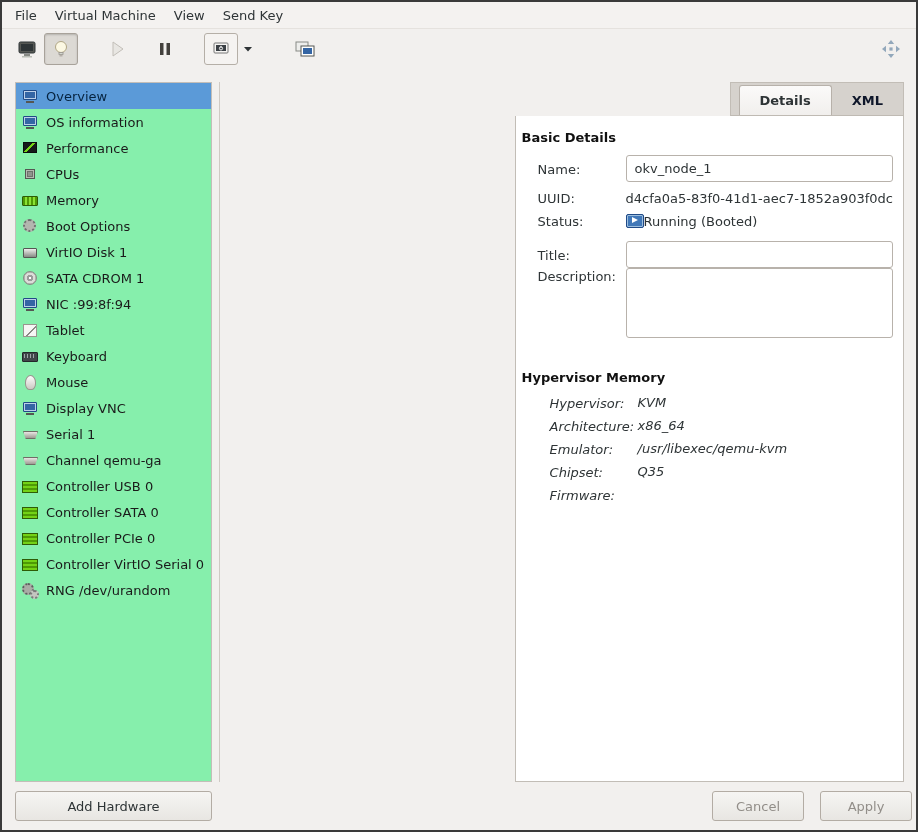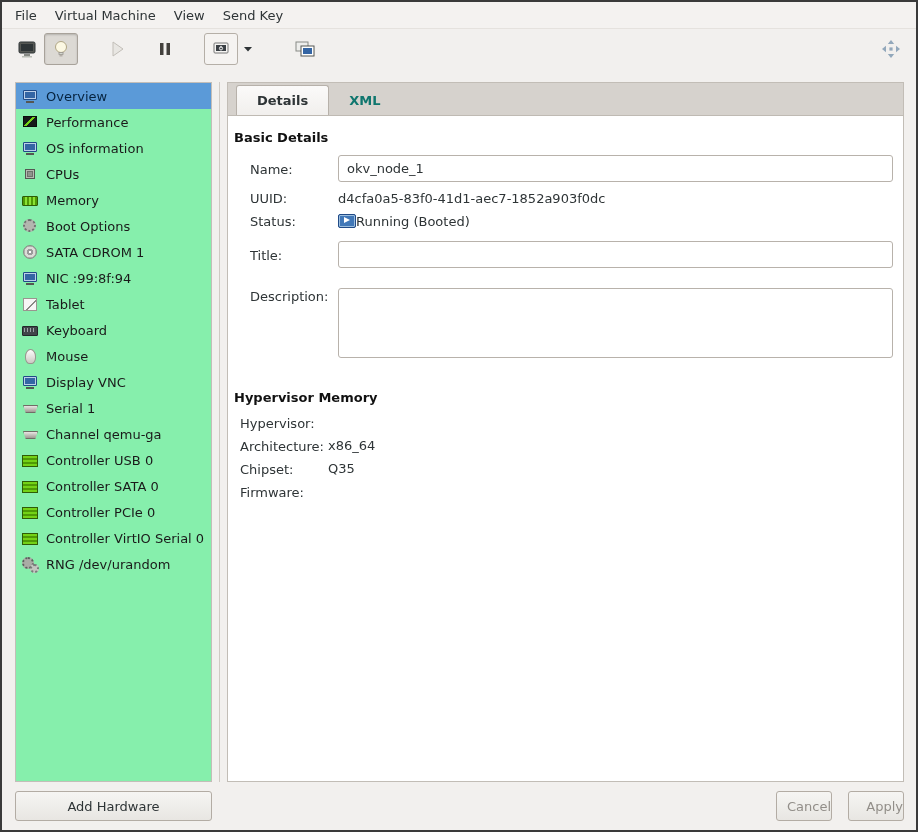--- a/index.html
+++ b/index.html
@@ -24,52 +24,52 @@
   .tb-gap-s { width:14px; } .tb-gap-m { width:22px; } .tb-gap-l { width:30px; }
   .flex-spacer { flex:1; }
 
   
   .body { flex:1; display:flex; padding:13px 12px 0 13px; min-height:0; }
   .left { width:197px; display:flex; flex-direction:column; min-height:0; }
   .hwlist { flex:1; background:#86efac; border:1px solid #c3beb8; overflow:hidden; }
   .hw-item { height:26px; display:flex; align-items:center; gap:8px; padding:0 6px; cursor:default; color:#1a1a1a; }
   .hw-item.selected { background:#5b9ad8; color:#06233f; }
   .vdivider { width:1px; background:#cfcac4; margin:0 7px; }
-  .right { flex:1; display:flex; flex-direction:column; min-width:0; min-height:0; }
+  .right { flex:1; display:flex; flex-direction:column; min-width:0; min-height:0;align-items:flex-end; }
 
   
   .tabstrip { height:34px; background:#d6d2cd; border:1px solid #c2bdb6; border-bottom:1px solid #bfbab3;
               display:flex; align-items:stretch; padding-left:8px; }
-  .tab { display:flex; align-items:center; padding:0 20px; font-weight:bold; color:#0f766e;
+  .tab { display:flex; align-items:center; padding:0 20px; font-weight:bold; color:#0f172a;
          cursor:pointer; margin-top:2px; }
   .tab.active { background:linear-gradient(#fbfaf9,#f1efed); border:1px solid #b7b1aa; border-bottom:none;
                 border-radius:3px 3px 0 0; color:#2e3436; }
 
   
   .content { flex:1; background:#ffffff; border:1px solid #c2bdb6; border-top:none;
              padding:12px 10px 0 4px; overflow:hidden; }
   .section-title { font-weight:bold; color:#111; margin:2px 0 10px 2px; }
   .row { display:grid; grid-template-columns:88px 1fr; align-items:center; margin:0 0 8px 18px; }
   .row.top { align-items:flex-start; }
   .flabel { color:#2e3436; padding-top:1px; }
   .fvalue { color:#2e3436; }
   .text-input { height:27px; border:1px solid #b8b2ab; border-radius:3px; background:#fff;
                 padding:12px 8px; font:13px "DejaVu Sans","Liberation Sans",sans-serif; color:#2e3436; width:100%; }
   .textarea { height:70px; border:1px solid #b8b2ab; border-radius:3px; background:#fff; resize:none;
               padding:4px 8px; font:13px "DejaVu Sans","Liberation Sans",sans-serif; width:100%; }
   .status-line { display:flex; align-items:center; }
-  .hrow { display:grid; grid-template-columns:88px 1fr; margin:0 0 7px 8px; }
+  .hrow { display:grid; grid-template-columns:88px 1fr; margin:0 0 7px 30px;font-style:italic; }
   .gap-lg { height:22px; }
 
   
-  .bottombar { height:48px; display:flex; align-items:center; padding:0 12px 0 13px; gap:16px; }
+  .bottombar { height:48px; display:flex; align-items:center; padding:0 4px 0 13px; gap:16px; }
   .gbtn { height:30px; background:linear-gradient(#f6f5f3,#e8e6e2); border:1px solid #b3aca4;
           border-radius:3px; font:13px "DejaVu Sans","Liberation Sans",sans-serif; color:#2e3436; cursor:pointer; }
   .gbtn.addhw { width:197px; }
-  .gbtn.dim { color:#928e89; width:56px;text-align:right; }
+  .gbtn.dim { color:#928e89; width:92px; }
 
   
   .icon { width:16px; height:16px; display:inline-block; flex:0 0 16px; position:relative; }
   [data-icon="monitor-icon"]::before,[data-icon="display-icon"]::before,
   [data-icon="network-icon"]::before,[data-icon="video-icon"]::before {
     content:""; position:absolute; left:1px; top:2px; width:12px; height:8px;
     background:#3465a4; border:1px solid #204a87; border-radius:1px; box-shadow:inset 0 0 0 1px #bcd0e8; }
   [data-icon="monitor-icon"]::after,[data-icon="display-icon"]::after,
   [data-icon="network-icon"]::after,[data-icon="video-icon"]::after {
     content:""; position:absolute; left:4px; bottom:1px; width:8px; height:2px; background:#555753; }
@@ -190,38 +190,42 @@
 
   <div class="body">
 
     <div class="left">
       <div class="hwlist">
         <div class="hw-item selected">
           <span class="icon" data-icon="monitor-icon"></span>
           <span>Overview</span>
         </div>
         <div class="hw-item">
+          <span class="icon" data-icon="monitor-icon"></span>
+          <span>OS information</span>
+        </div>
+        <div class="hw-item">
           <span class="icon" data-icon="performance-icon"></span>
           <span>Performance</span>
         </div>
         <div class="hw-item">
-          <span class="icon" data-icon="monitor-icon"></span>
-          <span>OS information</span>
-        </div>
-        <div class="hw-item">
           <span class="icon" data-icon="cpu-icon"></span>
           <span>CPUs</span>
         </div>
         <div class="hw-item">
           <span class="icon" data-icon="memory-icon"></span>
           <span>Memory</span>
         </div>
         <div class="hw-item">
           <span class="icon" data-icon="gear-icon"></span>
           <span>Boot Options</span>
+        </div>
+        <div class="hw-item">
+          <span class="icon" data-icon="disk-icon"></span>
+          <span>VirtIO Disk 1</span>
         </div>
         <div class="hw-item">
           <span class="icon" data-icon="cdrom-icon"></span>
           <span>SATA CDROM 1</span>
         </div>
         <div class="hw-item">
           <span class="icon" data-icon="network-icon"></span>
           <span>NIC :99:8f:94</span>
         </div>
         <div class="hw-item">
@@ -293,39 +297,44 @@
         </div>
 
         <div class="row" style="margin-bottom:12px">
           <div class="flabel">Status:</div>
           <div class="status-line">
             <span class="icon" data-icon="running-icon"></span>
             <span class="fvalue">Running (Booted)</span>
           </div>
         </div>
 
-        <div class="row" style="margin-bottom:20px">
+        <div class="row" style="margin-bottom:0">
           <div class="flabel">Title:</div>
           <input class="text-input" type="text" value="" style="">
         </div>
 
         <div class="row top">
           <div class="flabel">Description:</div>
           <textarea class="textarea" style=""></textarea>
         </div>
 
         <div class="gap-lg"></div>
         <div class="section-title">Hypervisor Memory</div>
 
         <div class="hrow">
           <div class="flabel">Hypervisor:</div>
+          <div class="fvalue">KVM</div>
         </div>
         <div class="hrow">
           <div class="flabel">Architecture:</div>
           <div class="fvalue">x86_64</div>
+        </div>
+        <div class="hrow">
+          <div class="flabel">Emulator:</div>
+          <div class="fvalue">/usr/libexec/qemu-kvm</div>
         </div>
         <div class="hrow">
           <div class="flabel">Chipset:</div>
           <div class="fvalue">Q35</div>
         </div>
         <div class="hrow">
           <div class="flabel">Firmware:</div>
         </div>
       </div>
     </div>

